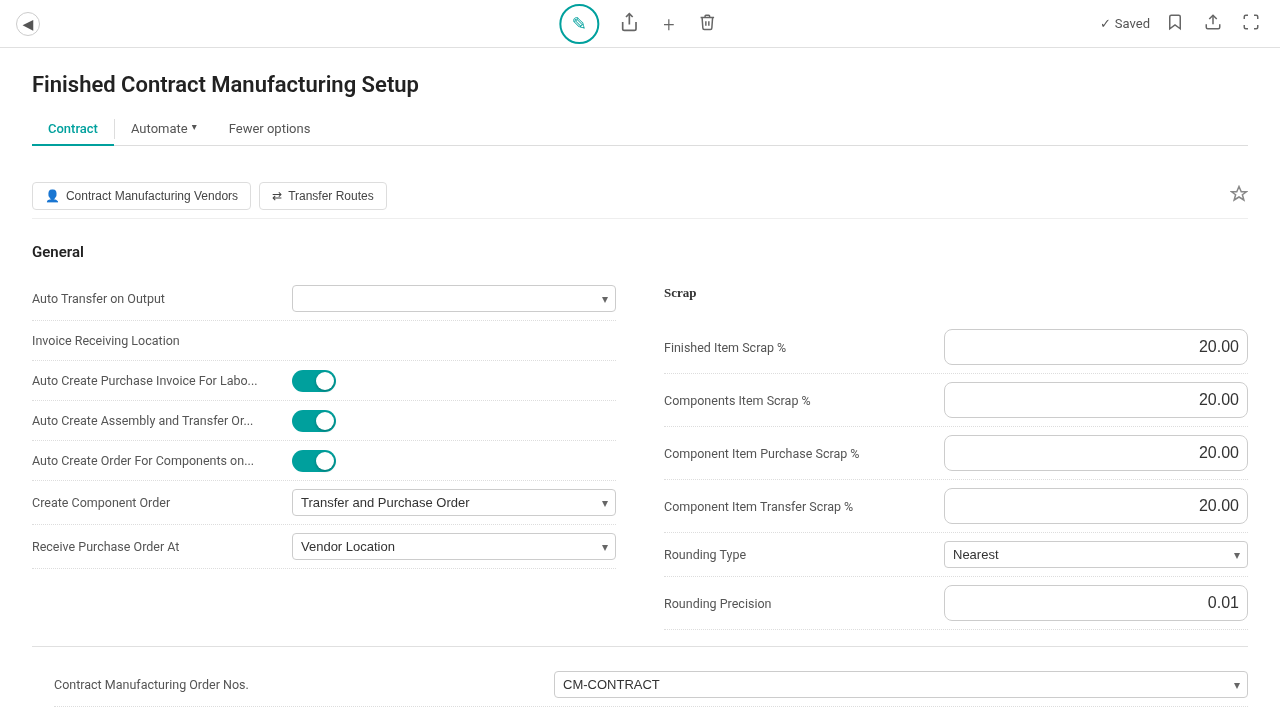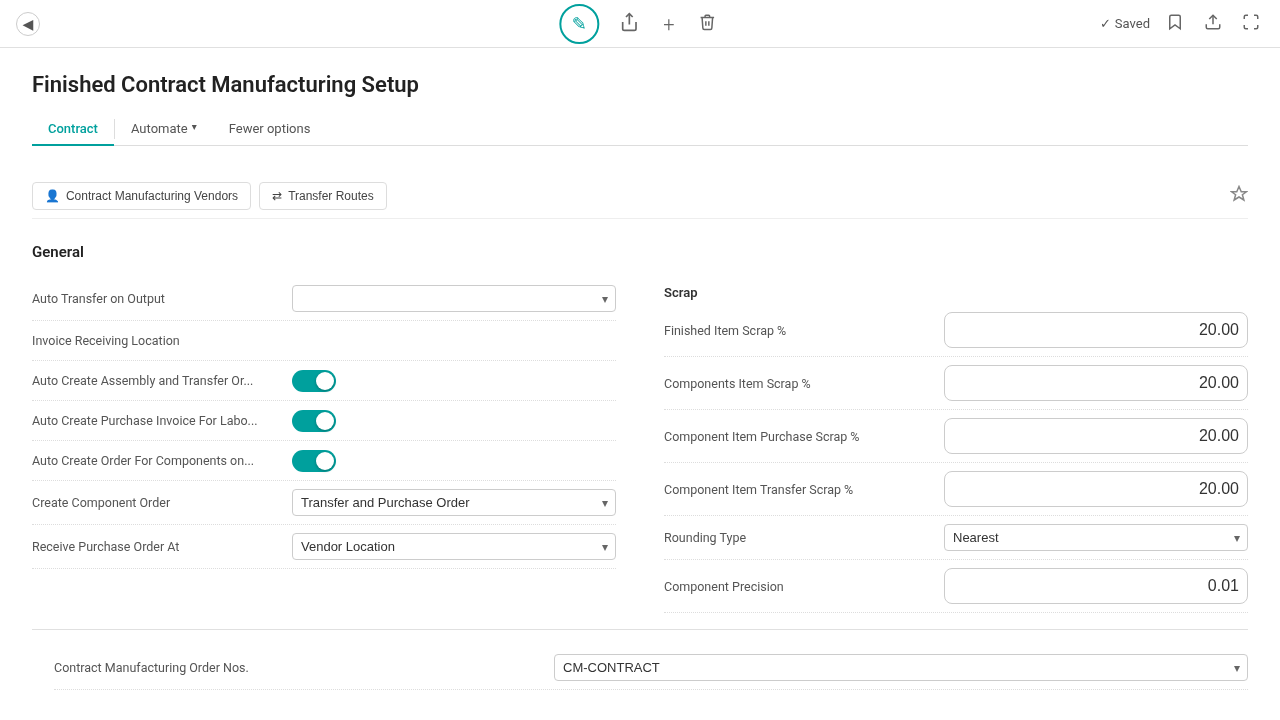--- a/index.html
+++ b/index.html
@@ -248,21 +248,22 @@
       top: 2px;
       right: 2px;
       box-shadow: 0 1px 3px rgba(0,0,0,0.3);
     }
 
     
     .scrap-title {
       font-size: 13px;
       font-weight: 600;
       color: #333;
-      margin-bottom: 0;
+      margin-bottom: 16px;
+      font-family: Liberation Serif, serif;
     }
 
     
     .number-series-section {
       margin-top: 8px;
     }
     .number-series-row {
       display: flex;
       align-items: center;
       padding: 8px 0;
@@ -393,30 +394,30 @@
             </select>
           </div>
         </div>
       </div>
 
       <div class="form-row">
         <div class="form-label">Invoice Receiving Location</div>
       </div>
 
       <div class="form-row">
-        <div class="form-label">Auto Create Assembly and Transfer Or...</div>
+        <div class="form-label">Auto Create Purchase Invoice For Labo...</div>
         <div class="form-value">
           <div class="toggle-wrapper">
             <div class="toggle"></div>
           </div>
         </div>
       </div>
 
       <div class="form-row">
-        <div class="form-label">Auto Create Purchase Invoice For Labo...</div>
+        <div class="form-label">Auto Create Assembly and Transfer Or...</div>
         <div class="form-value">
           <div class="toggle-wrapper">
             <div class="toggle"></div>
           </div>
         </div>
       </div>
 
       <div class="form-row">
         <div class="form-label">Auto Create Order For Components on...</div>
         <div class="form-value">
@@ -487,21 +488,21 @@
         <div class="form-value">
           <div class="select-wrapper">
             <select class="form-select">
               <option>Nearest</option>
             </select>
           </div>
         </div>
       </div>
 
       <div class="form-row">
-        <div class="form-label scrap-label">Component Precision</div>
+        <div class="form-label scrap-label">Rounding Precision</div>
         <div class="form-value">
           <input class="form-input" type="text" value="0.01" style="">
         </div>
       </div>
 
     </div>
   </div>
 
   <hr class="full-divider">
 

